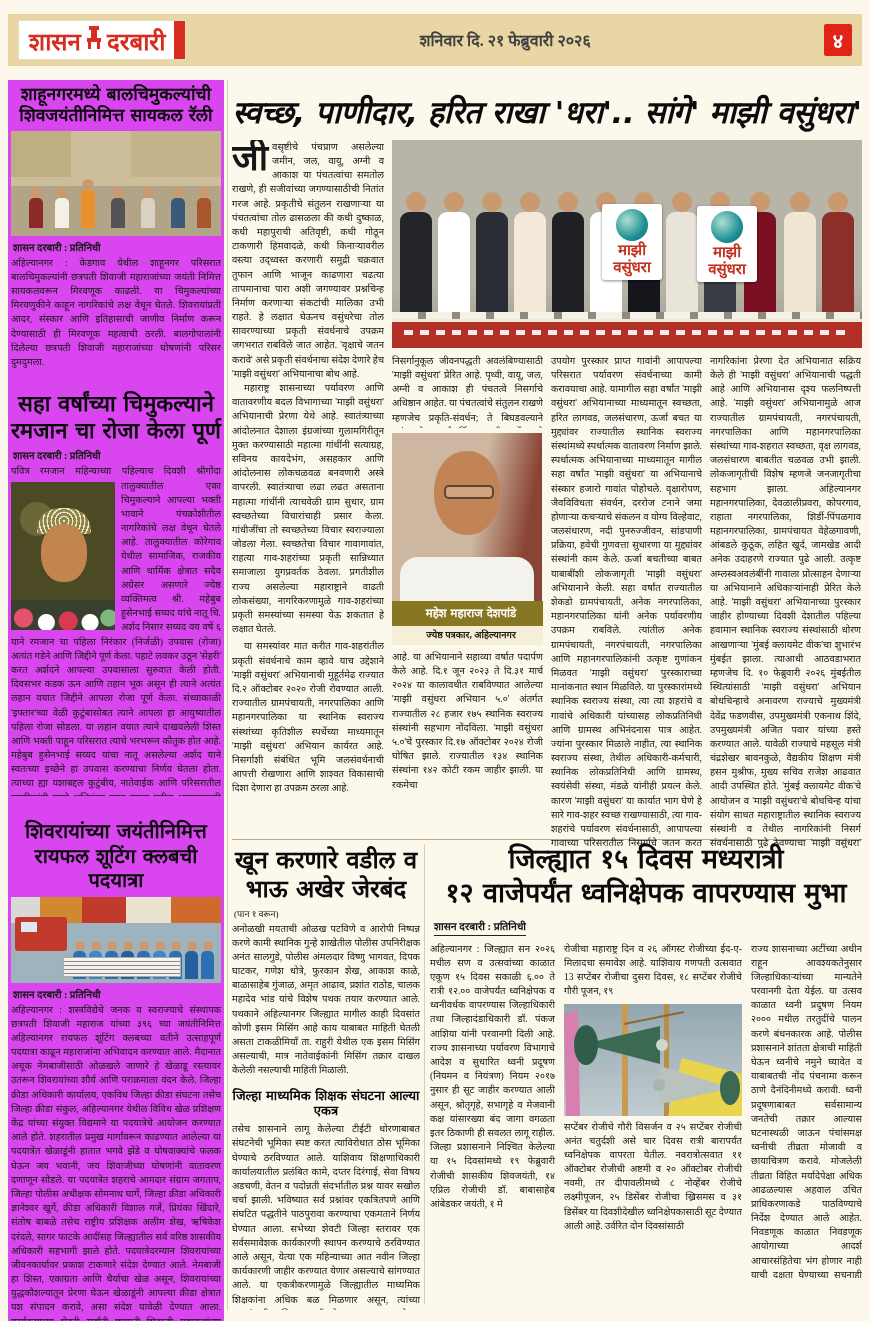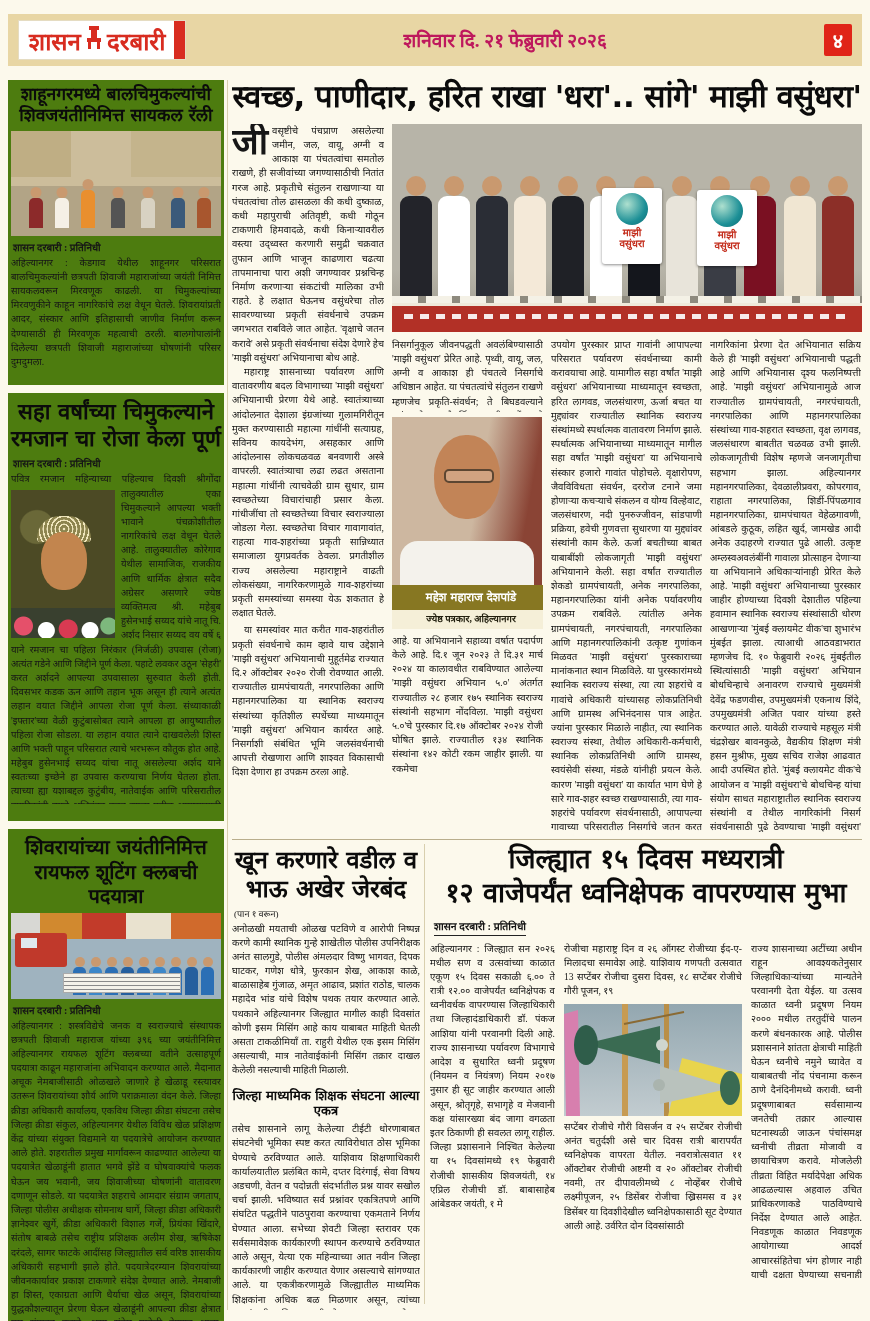--- a/index.html
+++ b/index.html
@@ -5,33 +5,33 @@
   html,body{margin:0;padding:0;}
   body{width:870px;height:1321px;position:relative;overflow:hidden;
        background:#fcf9ec;font-family:"Liberation Serif",serif;color:#161616;}
   
   .masthead{position:absolute;top:14px;left:8px;width:854px;height:52px;
             background:#e8d6a4;display:flex;align-items:center;justify-content:space-between;padding:2px 10px;box-sizing:border-box;}
   .logo{background:#fff;border:1px solid #e5dcc2;display:flex;align-items:center;height:38px;padding:0 0 0 10px;}
   .logo .word{color:#d82c20;font-weight:bold;font-size:24px;font-family:"DejaVu Sans",sans-serif;}
   .logo .chair{margin:0 5px;display:inline-block;}
   .logo .bar{width:11px;height:38px;background:#d82c20;margin-left:9px;}
-  .dateline{font-weight:bold;font-size:19px;color:#be185d;}
+  .dateline{font-weight:bold;font-size:16px;color:#404040;}
   .pagenum{width:28px;height:32px;background:#e02418;color:#fff;font-weight:bold;
            font-size:20px;display:flex;align-items:center;justify-content:center;border-radius:2px;}
   
   .hl{font-family:"DejaVu Sans",sans-serif;font-weight:bold;text-align:center;color:#0b0b0b;line-height:1.22;}
   .byline{font-size:10px;font-weight:bold;margin:3px 0 2px 2px;}
   .body{font-size:9.6px;line-height:1.48;text-align:justify;overflow:hidden;}
   .body p{margin:0 0 3px;text-indent:12px;}
   .rule-v{position:absolute;width:1px;background:#d8cfae;}
   .rule-h{position:absolute;height:1px;background:#b9ae8c;}
   
   .leftcol{position:absolute;top:80px;left:8px;width:216px;}
-  .l-art{background:#4d7c0f;margin-bottom:8px;padding:2px 3px 17px;box-sizing:border-box;}
+  .l-art{background:#d946ef;padding:2px 3px 17px;box-sizing:border-box;}
   
   .ph{position:relative;overflow:hidden;background:#b8b09a;}
   .ph1{width:210px;height:105px;background:linear-gradient(#ccbd9b 0 52%,#b2a486 52% 100%);margin:4px auto;}
   .ph1 .bld{position:absolute;top:0;width:60px;height:46px;background:#bfae84;}
   .fig{position:absolute;bottom:8px;width:14px;height:30px;border-radius:5px 5px 0 0;}
   .fig::before{content:"";position:absolute;top:-11px;left:50%;transform:translateX(-50%);
                width:11px;height:11px;border-radius:50%;background:#c9996f;}
   .ph2{float:left;width:104px;height:148px;margin:3px 6px 2px 0;
        background:radial-gradient(circle at 25% 25%,#6a6838 12%,#4c4a25 13%),#4c4a25;}
   .ph2 .face{position:absolute;left:30px;top:42px;width:46px;height:58px;border-radius:46%;background:#c2854e;}
@@ -49,34 +49,34 @@
   .ph3 .truck{position:absolute;left:4px;top:20px;width:52px;height:34px;background:#c0392b;border-radius:3px;}
   .ph3 .truck::after{content:"";position:absolute;left:6px;top:5px;width:16px;height:10px;background:#dfe8ee;}
   .ph3 .banner{position:absolute;left:52px;bottom:6px;width:118px;height:20px;background:#f4f2ea;
        border:1px solid #aaa;box-sizing:border-box;
        background-image:repeating-linear-gradient(#f4f2ea 0 3px,#8a8a8a 3px 4px);}
   .bluefig{position:absolute;bottom:4px;width:13px;height:28px;border-radius:5px 5px 0 0;background:#2b6fb5;}
   .bluefig::before{content:"";position:absolute;top:-10px;left:50%;transform:translateX(-50%);
                    width:10px;height:10px;border-radius:50%;background:#c9996f;}
   
   .mainart{position:absolute;top:78px;left:232px;width:630px;}
-  .main-hl{font-size:31px;white-space:nowrap;letter-spacing:-.5px;margin:0 0 8px;}
+  .main-hl{font-size:31px;white-space:nowrap;letter-spacing:-.5px;margin:16px 0 8px;font-style:italic;}
   .mainrow{display:flex;gap:8px;}
   .mcol1{width:152px;height:706px;}
   .mright{width:470px;}
   .mainphoto{width:470px;height:208px;position:relative;overflow:hidden;
              background:linear-gradient(#b7b4a8 0 70%,#9b978b 100%);}
   .mp-person{position:absolute;bottom:32px;width:32px;height:104px;border-radius:9px 9px 0 0;}
   .mp-person::before{content:"";position:absolute;top:-20px;left:50%;transform:translateX(-50%);
                      width:20px;height:20px;border-radius:50%;background:#c9996f;}
   .poster{position:absolute;width:60px;height:76px;background:#fff;border-radius:3px;
           box-shadow:0 1px 3px rgba(0,0,0,.45);text-align:center;}
   .poster .swirl{width:32px;height:32px;border-radius:50%;margin:5px auto 2px;
                  background:radial-gradient(circle at 35% 35%,#aee0cf,#1c8f96 62%,#0e6b72);}
-  .poster .ptx{color:#c4301f;font-weight:bold;font-size:10px;line-height:1.15;font-family:Liberation Sans, sans-serif;}
+  .poster .ptx{color:#c4301f;font-weight:bold;font-size:15px;line-height:1.15;font-family:Liberation Mono, monospace;}
   .mp-banner{position:absolute;bottom:0;left:0;right:0;height:26px;background:#b23026;
              border-top:3px solid #efe9da;}
   .mp-banner::after{content:"";position:absolute;top:8px;left:12px;right:12px;height:5px;
              background:repeating-linear-gradient(90deg,rgba(255,255,255,.9) 0 9px,transparent 9px 16px);}
   .mp-cards{position:absolute;bottom:26px;left:0;right:0;height:10px;
              background:repeating-linear-gradient(90deg,#f4f1e6 0 26px,#8e8a7e 26px 34px);}
   .mcols{display:flex;gap:8px;margin-top:6px;}
   .mcol{width:151px;height:494px;}
   .dropcap{float:left;font-family:"DejaVu Sans",sans-serif;font-weight:bold;font-size:36px;line-height:.85;padding:3px 4px 0 0;}
   .portrait{width:158px;margin:5px 0;border-radius:11px;}

